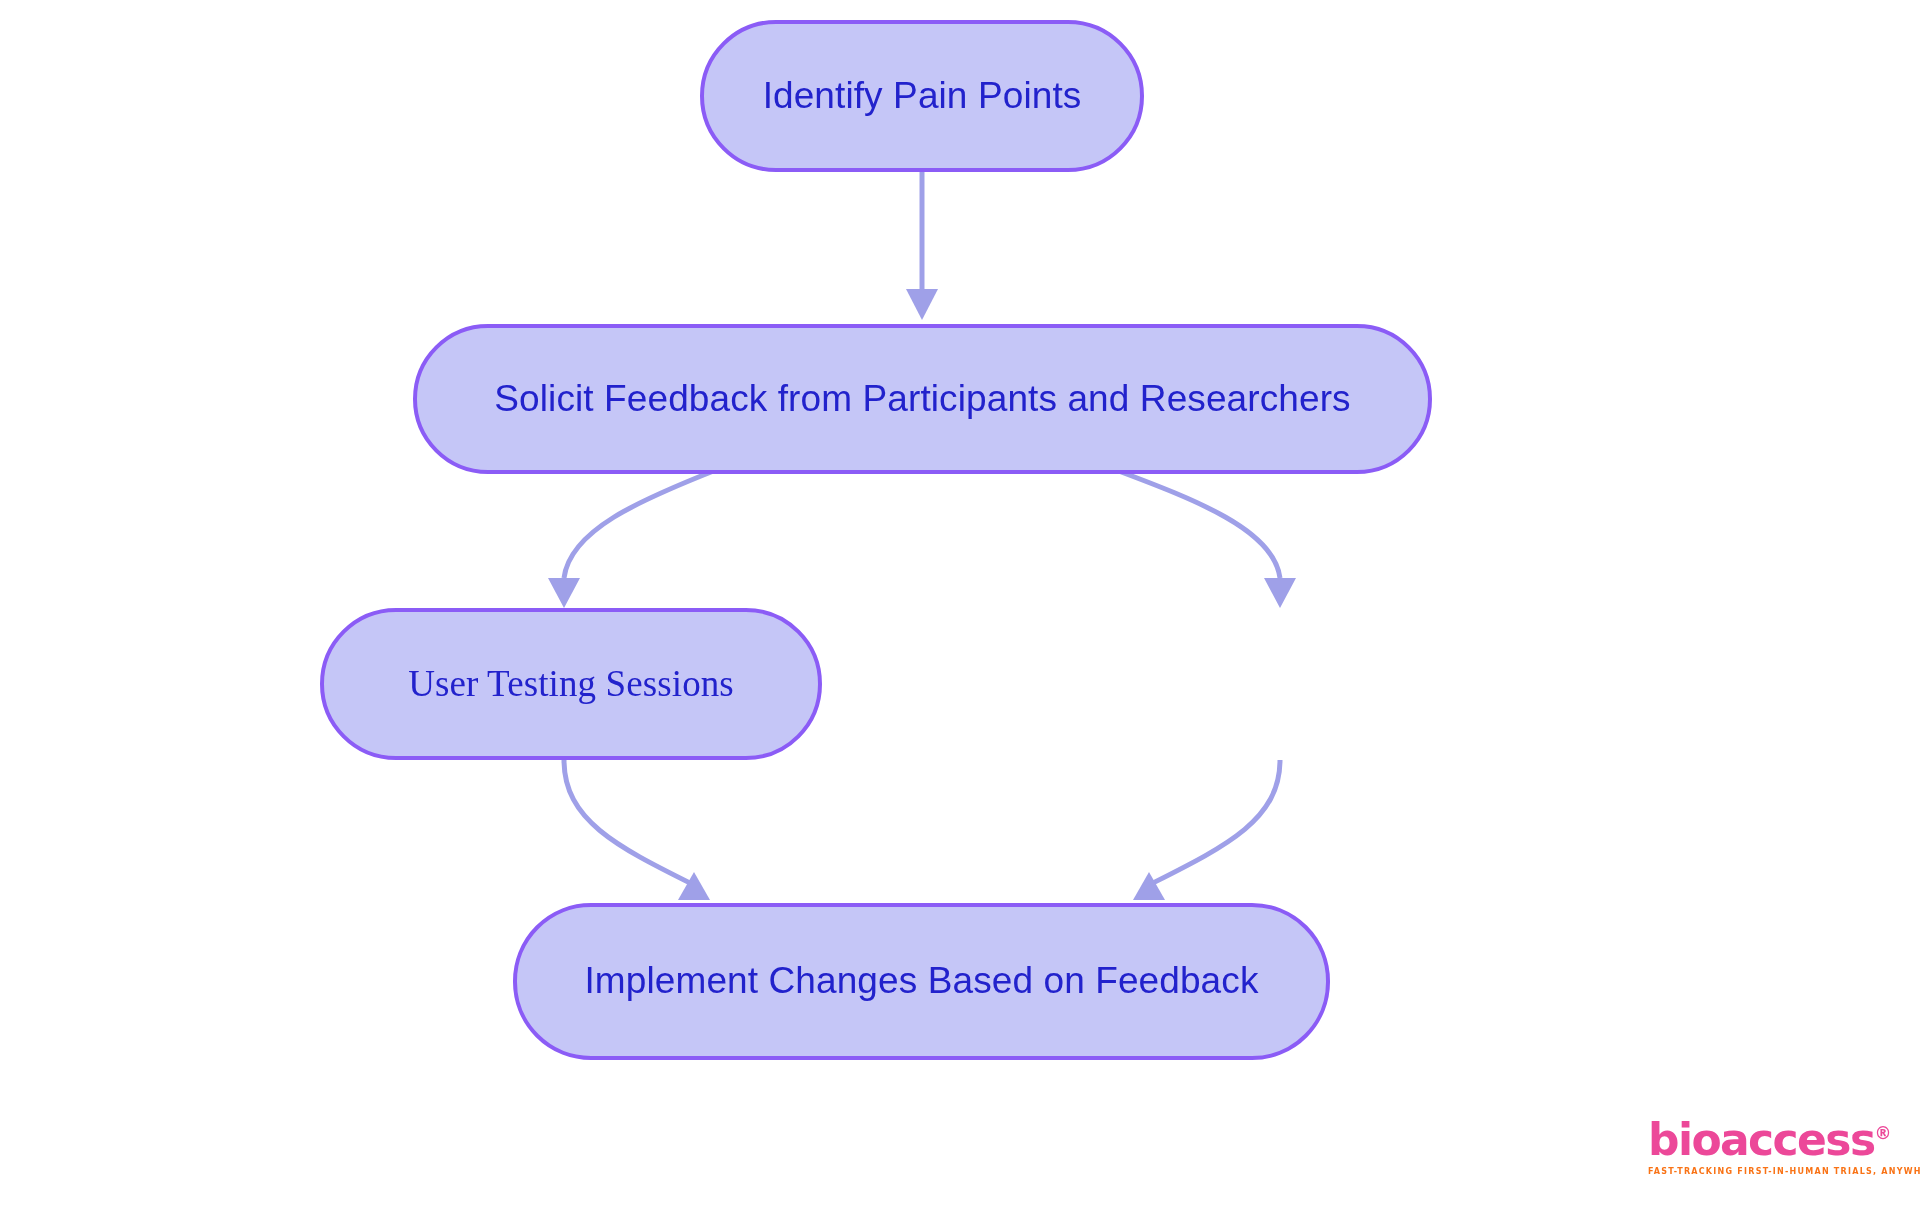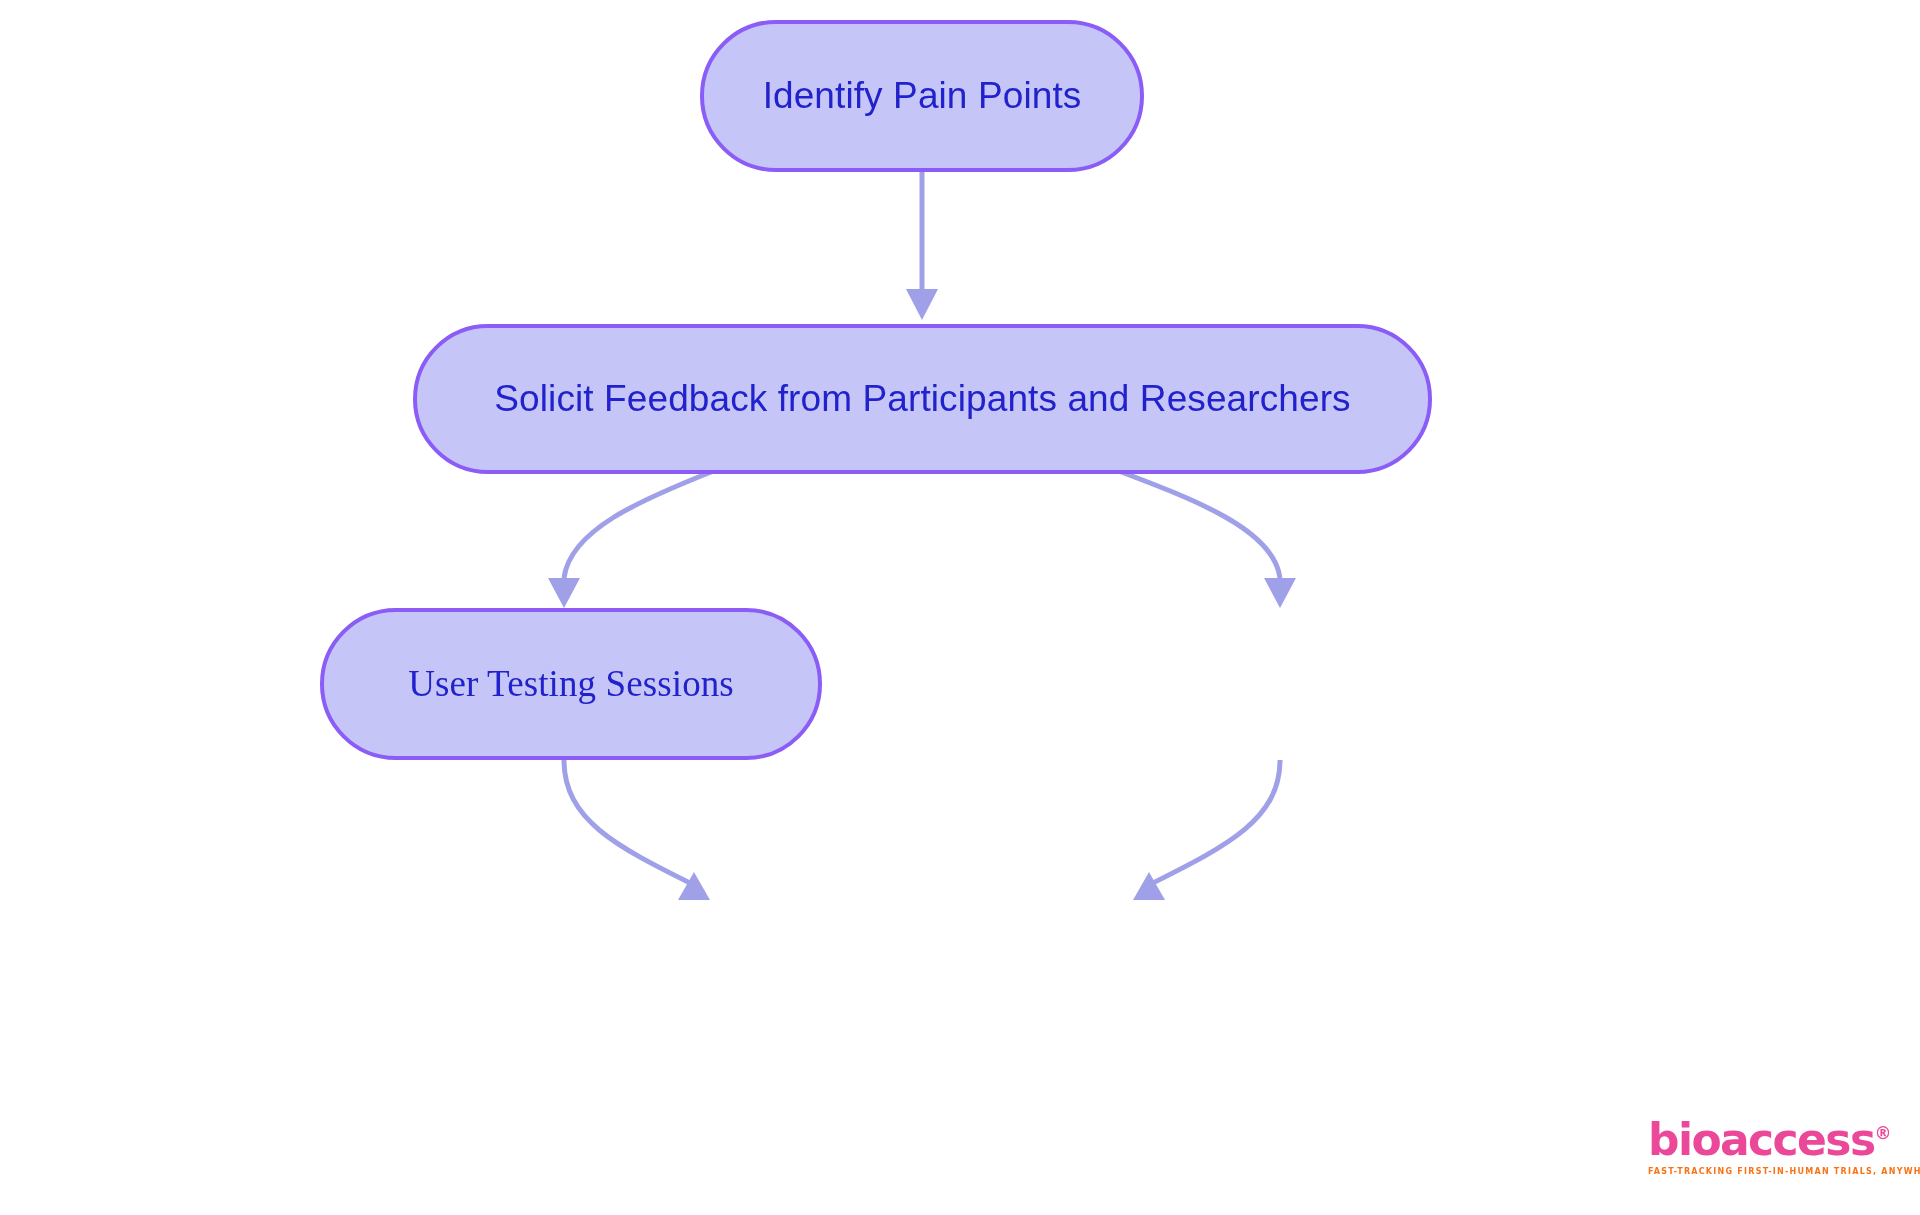--- a/index.html
+++ b/index.html
@@ -135,19 +135,22 @@
 
   <div class="node" id="node-solicit-feedback">
     <span class="node-label">Solicit Feedback from Participants and Researchers</span>
   </div>
 
   <div class="node" id="node-user-testing">
     <span class="node-label">User Testing Sessions</span>
   </div>
 
 
+  <div class="node" id="node-implement-changes">
+    <span class="node-label">Implement Changes Based on Feedback</span>
+  </div>
 
   <div id="brand-logo">
     <span id="brand-wordmark"><span>bioaccess</span><span id="brand-reg">®</span></span>
     <span id="brand-tagline">FAST-TRACKING FIRST-IN-HUMAN TRIALS, ANYWHERE</span>
   </div>
 
 </div>
 
 </body></html>

